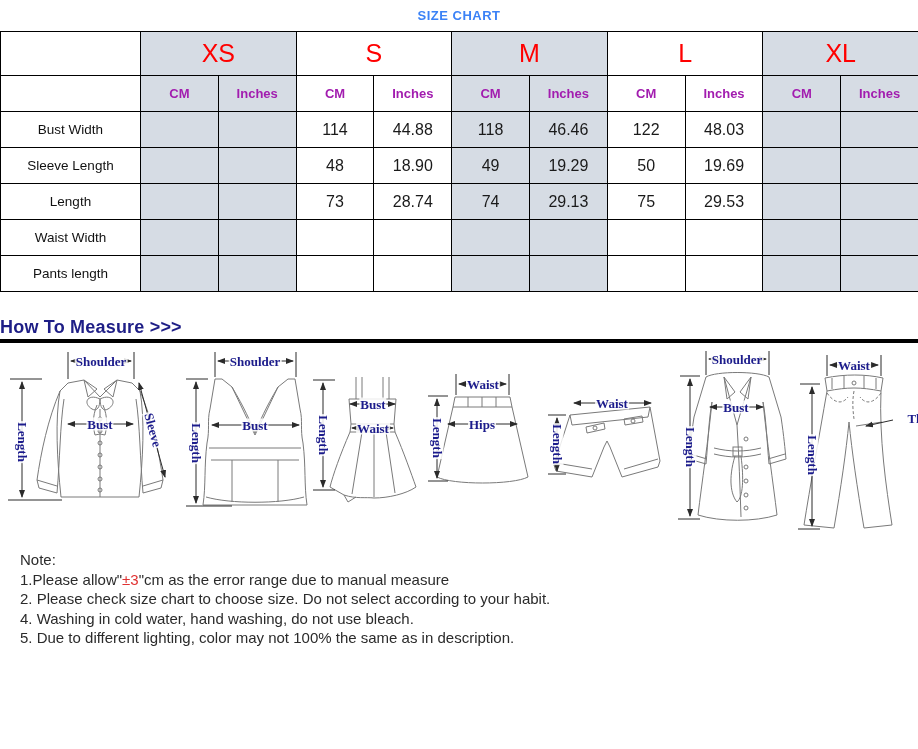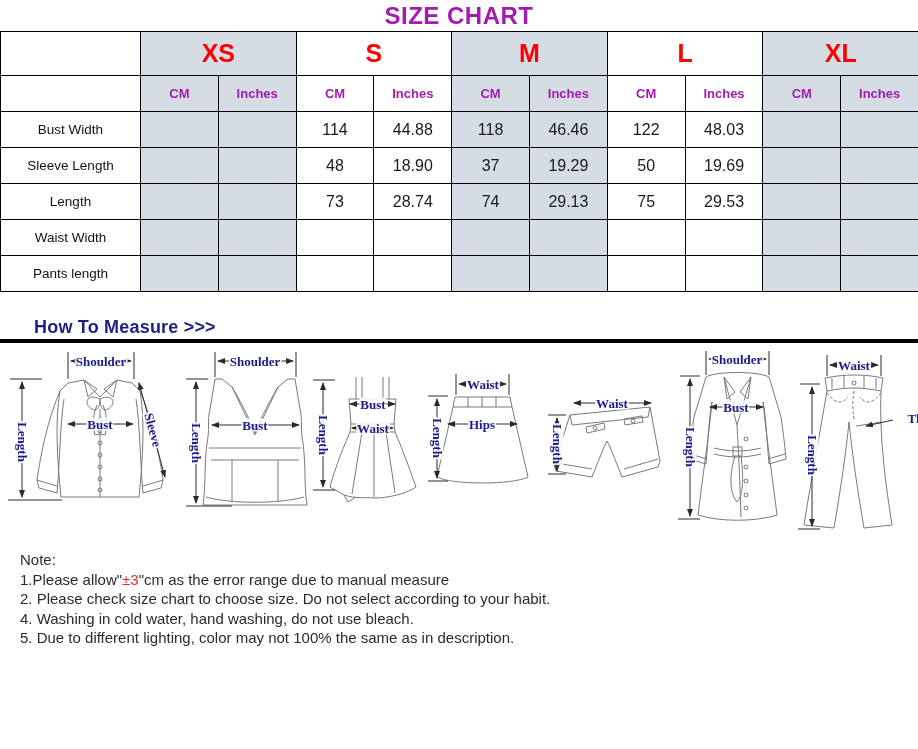--- a/index.html
+++ b/index.html
@@ -1,30 +1,30 @@
 <!DOCTYPE html>
 <html><head>
 <meta charset="utf-8">
 <style>
   html,body{margin:0;padding:0;background:#fff;}
   body{width:918px;height:749px;font-family:"Liberation Sans",sans-serif;color:#000;overflow:hidden;}
 
   .page-title{height:31px;display:flex;align-items:center;justify-content:center;
-    font-size:24px;font-weight:bold;letter-spacing:.5px;color:#a21caf;}
+    font-size:13px;font-weight:bold;letter-spacing:.5px;color:#3b82f6;}
 
   table.size-chart{width:918px;border-collapse:collapse;table-layout:fixed;}
   table.size-chart td{border:1px solid #000;text-align:center;vertical-align:middle;
     padding:0;overflow:hidden;white-space:nowrap;}
   .g{background:#d6dce4;}
-  td.size-cell{height:43px;font-size:25px;font-weight:bold;color:#ff0000;}
+  td.size-cell{height:43px;font-size:25px;font-weight:normal;color:#ff0000;}
   td.unit-cell{height:35px;font-size:13px;font-weight:bold;color:#a21caf;}
   td.row-label{height:35px;font-size:13.5px;color:#111;}
   td.val-cell{height:35px;font-size:16px;color:#1a1a1a;}
 
-  .measure-head{margin-top:25px;padding-left:34px;height:21px;
+  .measure-head{margin-top:25px;height:21px;
     font-size:18px;font-weight:bold;color:#1e1e86;letter-spacing:.2px;}
   .rule{height:4px;background:#000;margin-top:1px;}
 
   .figures{position:relative;width:806px;height:203px;margin-top:4px;}
   .figures svg{position:absolute;left:0;top:0;}
   .mlabel{position:absolute;font-family:"Liberation Serif",serif;font-weight:bold;
     color:#1c1c8c;font-size:13px;line-height:13px;white-space:nowrap;
     background:rgba(255,255,255,.85);padding:0 1px;
     transform:translate(-50%,-50%);}
   .mlabel.r90{transform:translate(-50%,-50%) rotate(90deg);}
@@ -87,21 +87,21 @@
     <td class="val-cell">48.03</td>
     <td class="val-cell g"></td>
     <td class="val-cell g"></td>
   </tr>
   <tr>
     <td class="row-label">Sleeve Length</td>
     <td class="val-cell g"></td>
     <td class="val-cell g"></td>
     <td class="val-cell">48</td>
     <td class="val-cell">18.90</td>
-    <td class="val-cell g">37</td>
+    <td class="val-cell g">49</td>
     <td class="val-cell g">19.29</td>
     <td class="val-cell">50</td>
     <td class="val-cell">19.69</td>
     <td class="val-cell g"></td>
     <td class="val-cell g"></td>
   </tr>
   <tr>
     <td class="row-label">Length</td>
     <td class="val-cell g"></td>
     <td class="val-cell g"></td>

